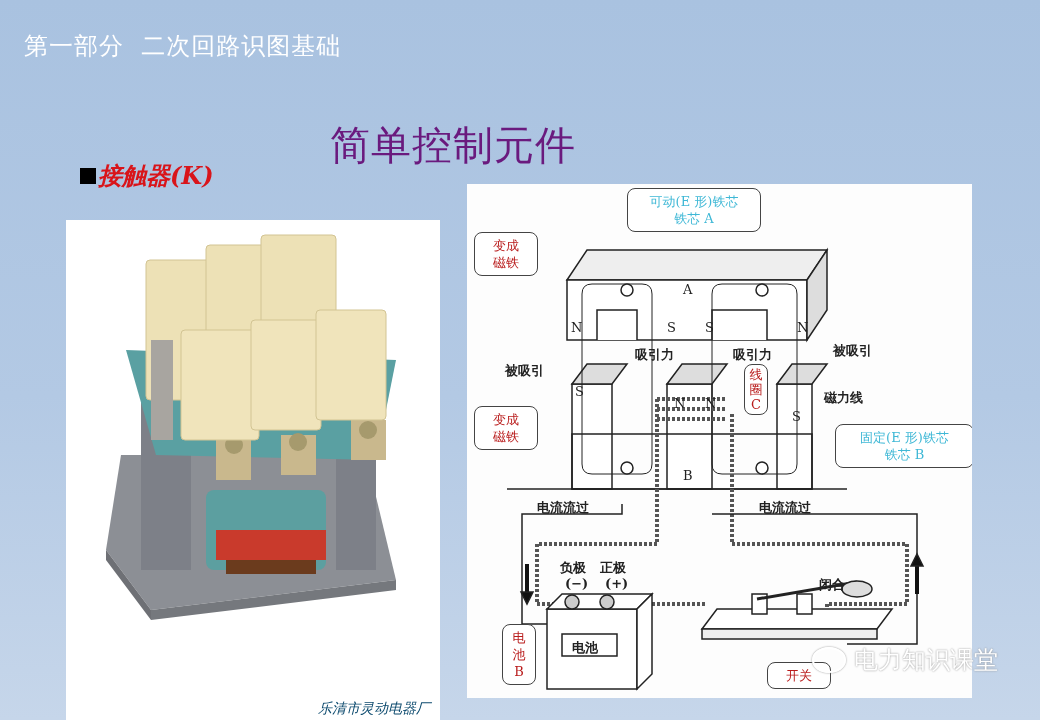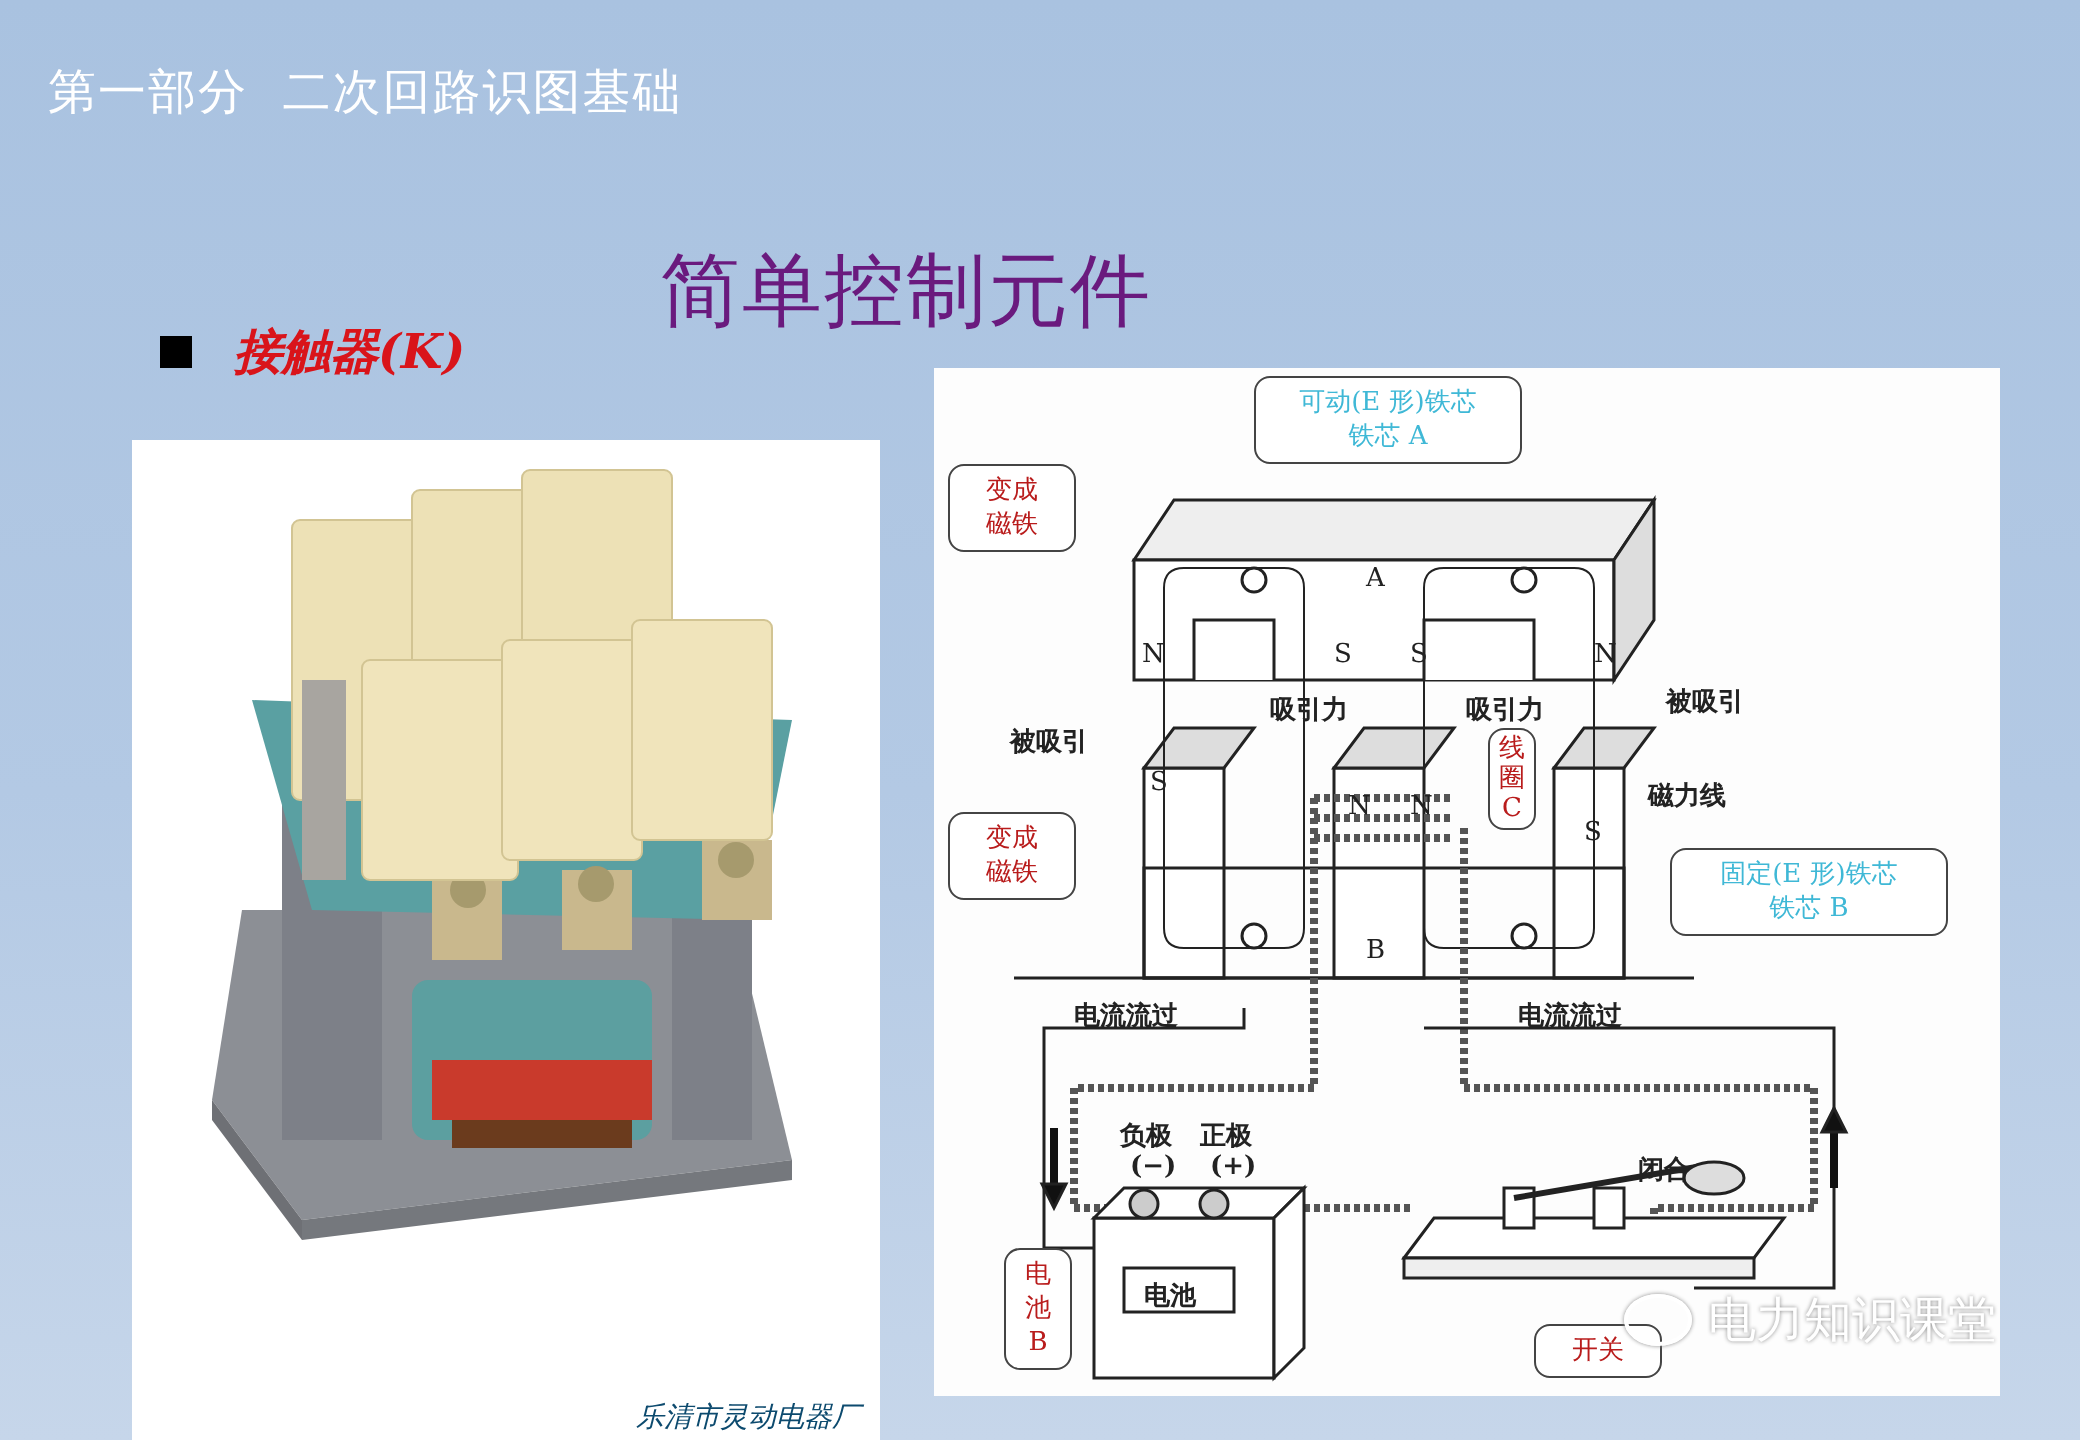--- a/index.html
+++ b/index.html
@@ -11,34 +11,34 @@
   .slide-title {
     position: absolute; left: 24px; top: 30px;
     font-family: "DejaVu Serif", serif; font-size: 24px; color: #ffffff;
     letter-spacing: 1px; white-space: pre;
   }
   .section-title {
     position: absolute; left: 330px; top: 118px;
     font-family: Liberation Sans, sans-serif; font-size: 40px; color: #6a1a7e;
     letter-spacing: 1px;
   }
-  .bullet-row { position: absolute; left: 80px; top: 160px; display: flex; align-items: center; gap: 21px; }
+  .bullet-row { position: absolute; left: 80px; top: 160px; display: flex; align-items: center; gap: 2px; }
   .bullet-square { width: 16px; height: 16px; background: #000; }
   .bullet-text { font-family: "DejaVu Serif", serif; font-style: italic; font-weight: bold; font-size: 24px; color: #d9141a; }
   .photo-panel {
     position: absolute; left: 66px; top: 220px; width: 374px; height: 504px;
     background: #ffffff; overflow: hidden; font-style: italic;
   }
   .photo-caption {
     position: absolute; right: 10px; bottom: 6px; font-size: 14px; color: #0c4a6e;
   }
   .photo-www { position: absolute; left: 138px; bottom: 6px; font-size: 13px; color: #fff; }
   .diagram-panel {
     position: absolute; left: 467px; top: 184px; width: 505px; height: 514px;
-    background: #fdfdfd; overflow: hidden; padding-left: 28px;
+    background: #fdfdfd; overflow: hidden;
   }
   .callout {
     position: absolute; border: 1.5px solid #444; border-radius: 8px; background: #fff;
     font-family: "DejaVu Serif", serif; font-size: 13px; text-align: center; line-height: 17px;
     padding: 4px 6px; color: #b91c1c;
   }
   .callout.cyan { color: #3fb8d6; }
   .dlabel { position: absolute; font-family: "DejaVu Serif", serif; font-size: 13px; color: #222; white-space: nowrap; font-weight: bold; }
   .pole { position: absolute; font-family: "DejaVu Serif", serif; font-size: 13px; color: #222; }
   .watermark {

